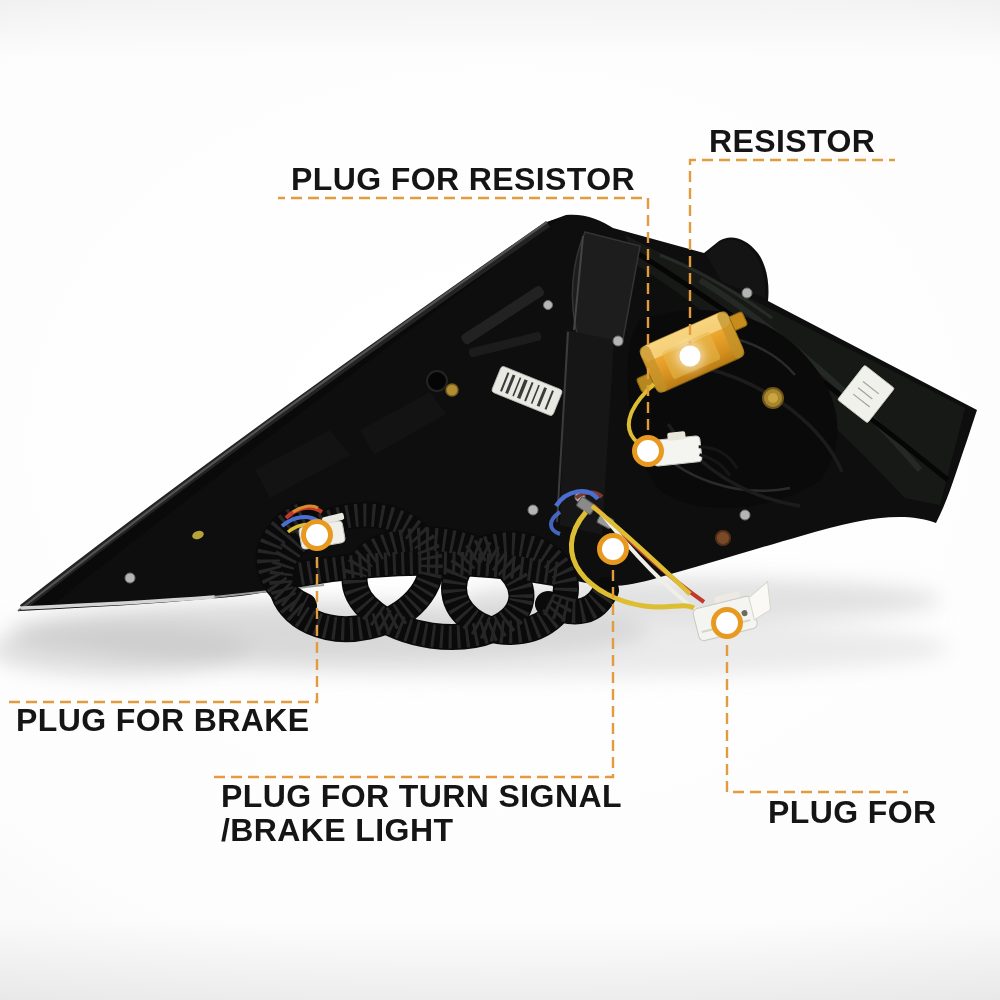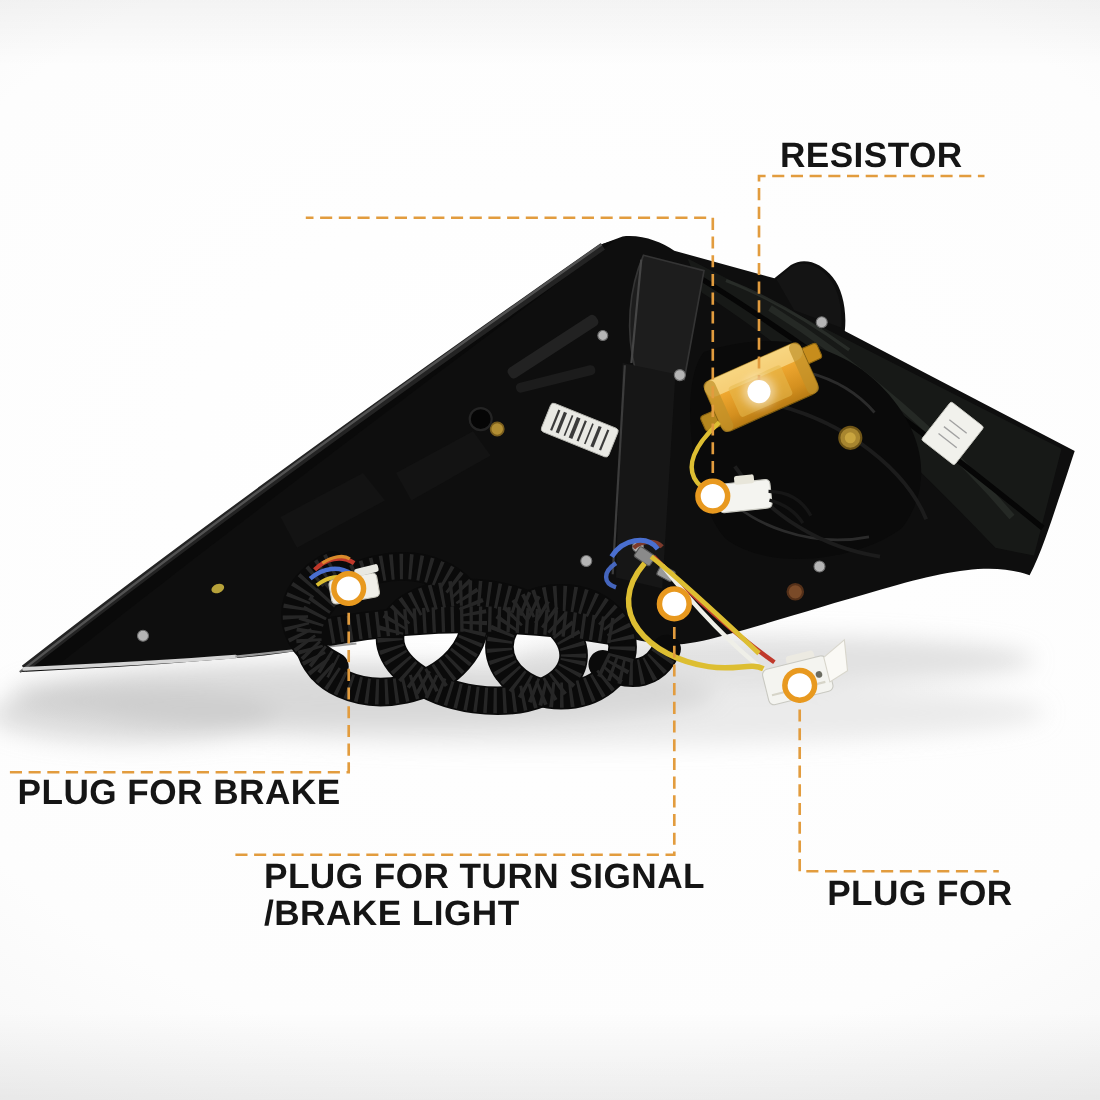--- a/index.html
+++ b/index.html
@@ -215,25 +215,26 @@
       <circle cx="690" cy="356" r="10.5" fill="#ffffff"></circle>
       <circle class="ring" cx="648" cy="451" r="13.5"></circle>
       <circle class="ring" cx="317" cy="535" r="13.5"></circle>
       <circle class="ring" cx="613" cy="549" r="13.5"></circle>
       <circle class="ring" cx="727" cy="623" r="13.5"></circle>
     </g>
   </svg>
 
   <div class="lbl" style="left:709px;top:125px;">RESISTOR</div>
 
+  <div class="lbl" style="left:291px;top:163px;">PLUG FOR RESISTOR</div>
 
   <div class="lbl" style="left:16px;top:704px;">PLUG FOR BRAKE</div>
 
-  <div class="lbl" style="left:240px;top:780px;">
+  <div class="lbl" style="left:221px;top:780px;">
     <span>PLUG FOR TURN SIGNAL</span>
     <span>/BRAKE LIGHT</span>
   </div>
 
-  <div class="lbl" style="left:752px;top:796px;">
+  <div class="lbl" style="left:768px;top:796px;">
     <span>PLUG FOR</span>
   </div>
 
 </div>
 
 </body></html>

